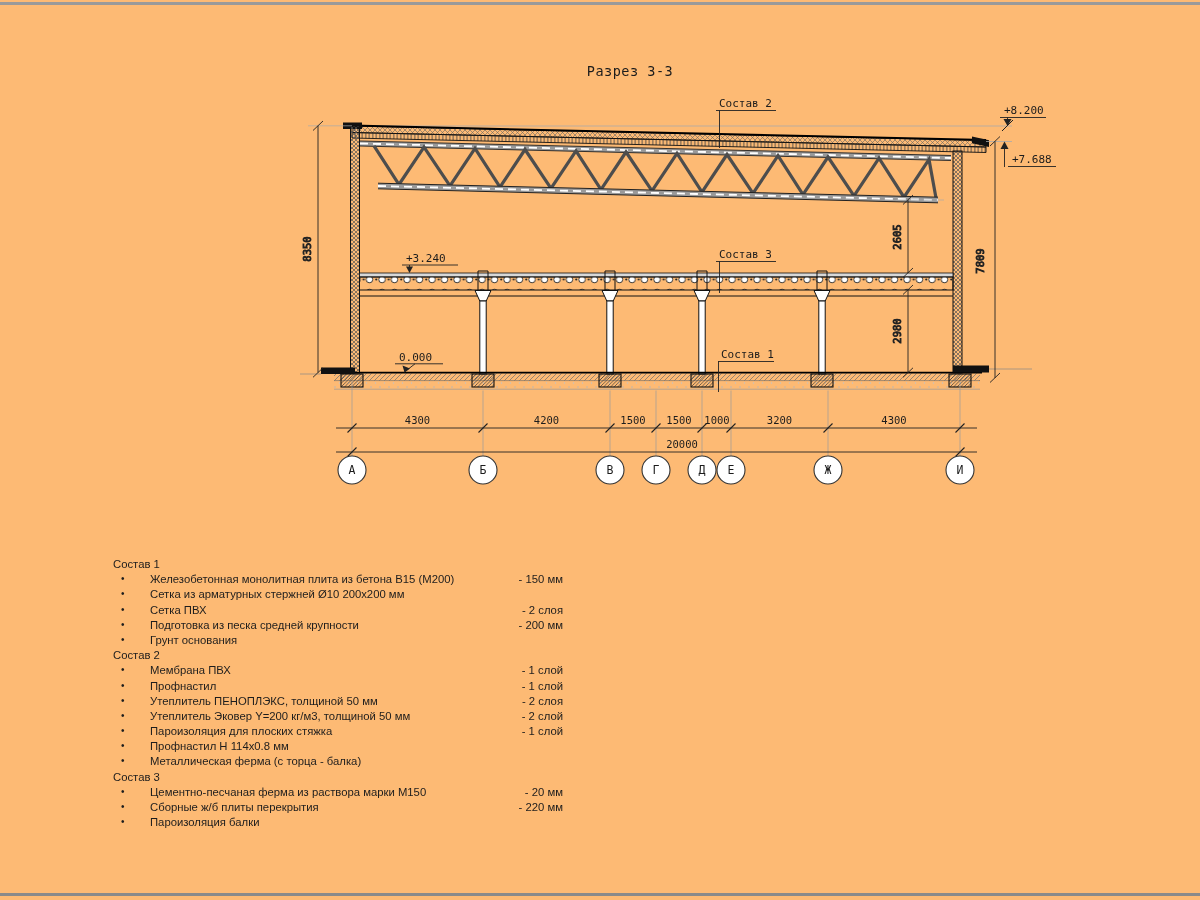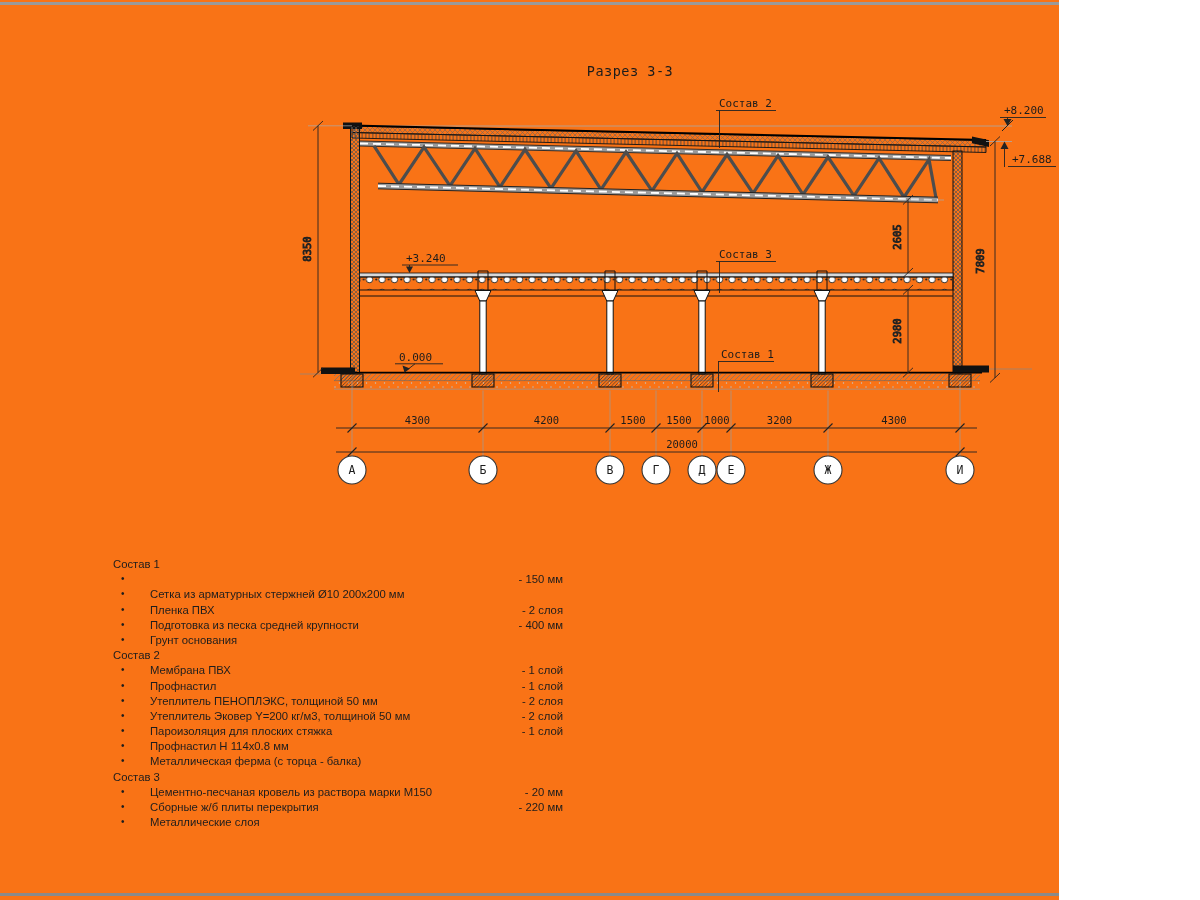--- a/index.html
+++ b/index.html
@@ -1,16 +1,16 @@
 <!DOCTYPE html>
 <html><head>
 <meta charset="utf-8">
 <style>
   html,body{margin:0;padding:0;background:#fff;}
-  .page{position:relative;width:1059px;height:900px;background:#f97316;overflow:hidden;
+  .page{position:relative;width:1200px;height:900px;background:#fdba74;overflow:hidden;
         font-family:"Liberation Sans",sans-serif;}
   .edge{position:absolute;left:0;width:1200px;height:3px;background:#9a9a9a;}
   .edge.top{top:2px;}
   .edge.bottom{top:893px;background:#8a8a8a;}
   svg{position:absolute;left:0;top:0;}
   svg text{font-family:"DejaVu Sans Mono",monospace;fill:#1c1c1c;}
   .t-title{font-size:13.5px;letter-spacing:.5px;}
   .t-dim{font-size:10.5px;}
   .t-axis{font-size:11.5px;}
   .t-lab{font-size:11px;}
@@ -277,36 +277,37 @@
           <circle cx="960" cy="470" r="14" fill="#fff" stroke="#333" stroke-width="1.1"></circle>
           <text class="t-axis" x="960" y="474.3" text-anchor="middle">И</text>
         </g>
     </g>
   </svg>
 
   <div class="legend">
     <div class="lg-head">Состав 1</div>
     <div class="lg-row">
         <span class="lg-bullet">•</span>
+        <span class="lg-text">Железобетонная монолитная плита из бетона В15 (М200)</span>
         <span class="lg-qty">-  150 мм</span>
       </div>
     <div class="lg-row">
         <span class="lg-bullet">•</span>
         <span class="lg-text">Сетка из арматурных стержней Ø10 200x200 мм</span>
         <span class="lg-qty"></span>
       </div>
     <div class="lg-row">
         <span class="lg-bullet">•</span>
-        <span class="lg-text">Пленка ПВХ</span>
+        <span class="lg-text">Сетка ПВХ</span>
         <span class="lg-qty">-  2 слоя</span>
       </div>
     <div class="lg-row">
         <span class="lg-bullet">•</span>
         <span class="lg-text">Подготовка из песка средней крупности</span>
-        <span class="lg-qty">- 400 мм</span>
+        <span class="lg-qty">- 200 мм</span>
       </div>
     <div class="lg-row">
         <span class="lg-bullet">•</span>
         <span class="lg-text">Грунт основания</span>
         <span class="lg-qty"></span>
       </div>
 
     <div class="lg-head">Состав 2</div>
     <div class="lg-row">
         <span class="lg-bullet">•</span>
@@ -340,27 +341,27 @@
       </div>
     <div class="lg-row">
         <span class="lg-bullet">•</span>
         <span class="lg-text">Металлическая ферма (с торца - балка)</span>
         <span class="lg-qty"></span>
       </div>
 
     <div class="lg-head">Состав 3</div>
     <div class="lg-row">
         <span class="lg-bullet">•</span>
-        <span class="lg-text">Цементно-песчаная кровель из раствора марки М150</span>
+        <span class="lg-text">Цементно-песчаная ферма из раствора марки М150</span>
         <span class="lg-qty">-  20 мм</span>
       </div>
     <div class="lg-row">
         <span class="lg-bullet">•</span>
         <span class="lg-text">Сборные ж/б плиты перекрытия</span>
         <span class="lg-qty">-  220 мм</span>
       </div>
     <div class="lg-row">
         <span class="lg-bullet">•</span>
-        <span class="lg-text">Металлические слоя</span>
+        <span class="lg-text">Пароизоляция балки</span>
         <span class="lg-qty"></span>
       </div>
   </div>
 </div>
 
 </body></html>

